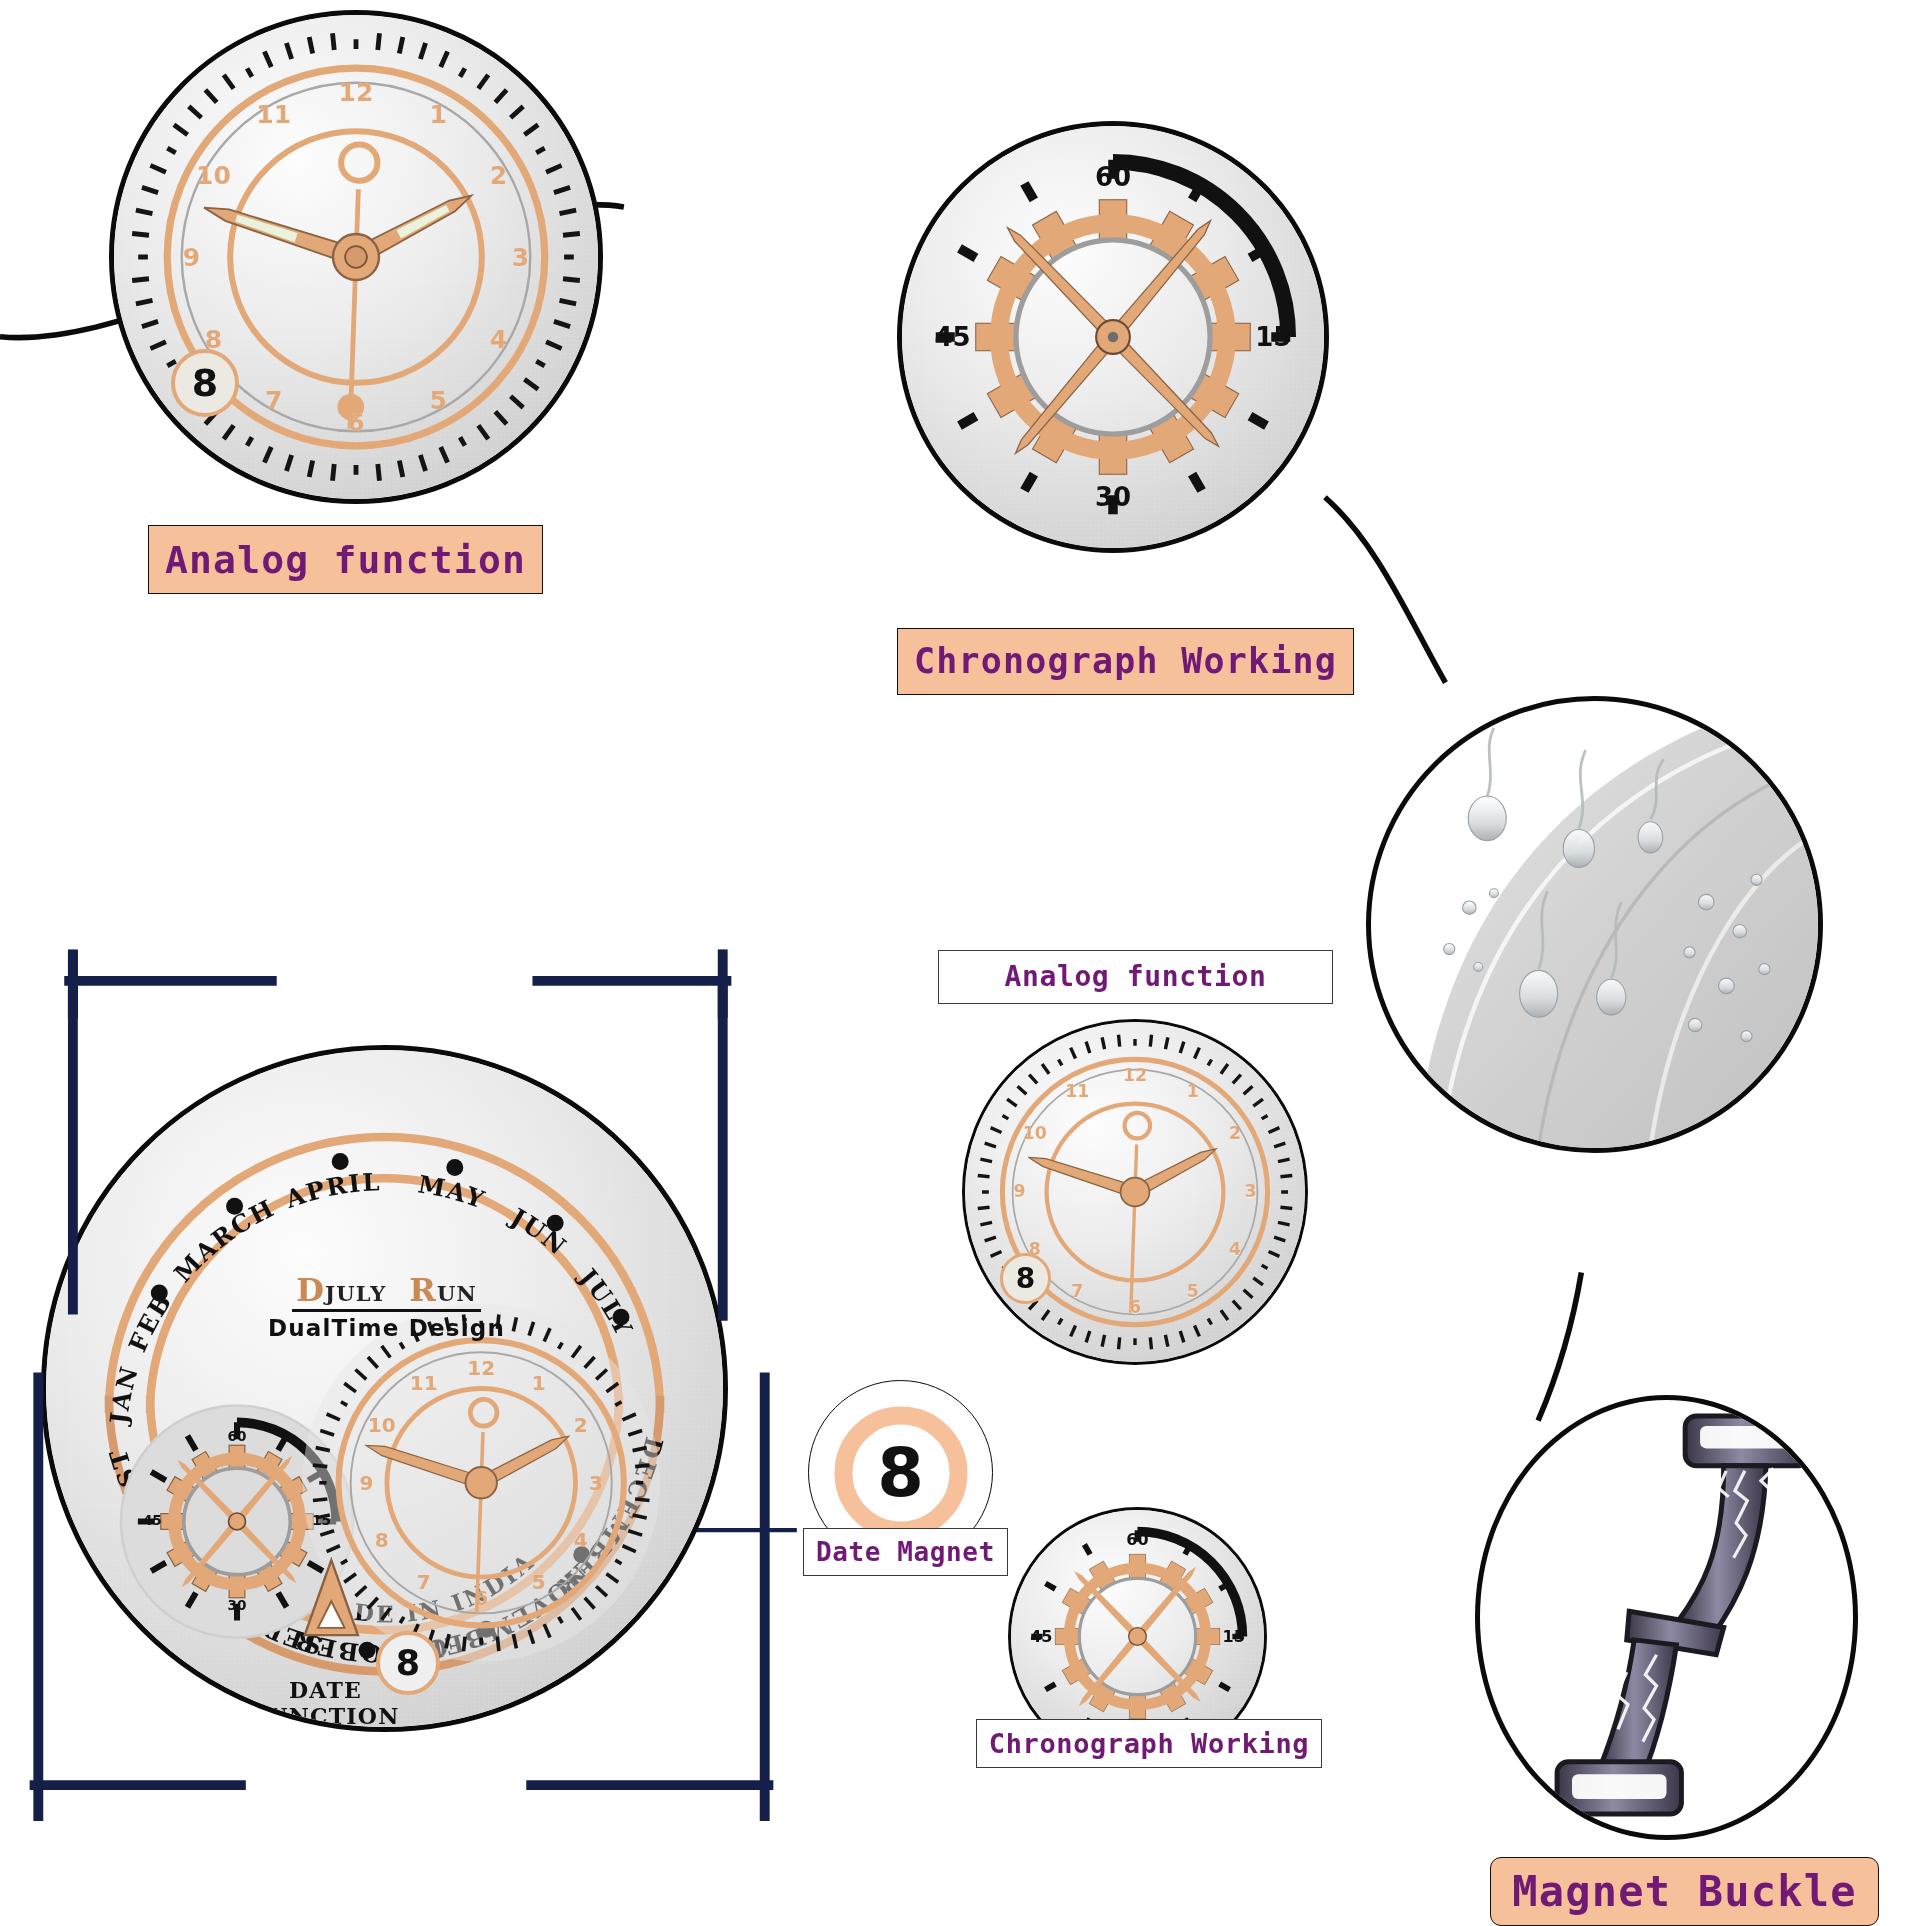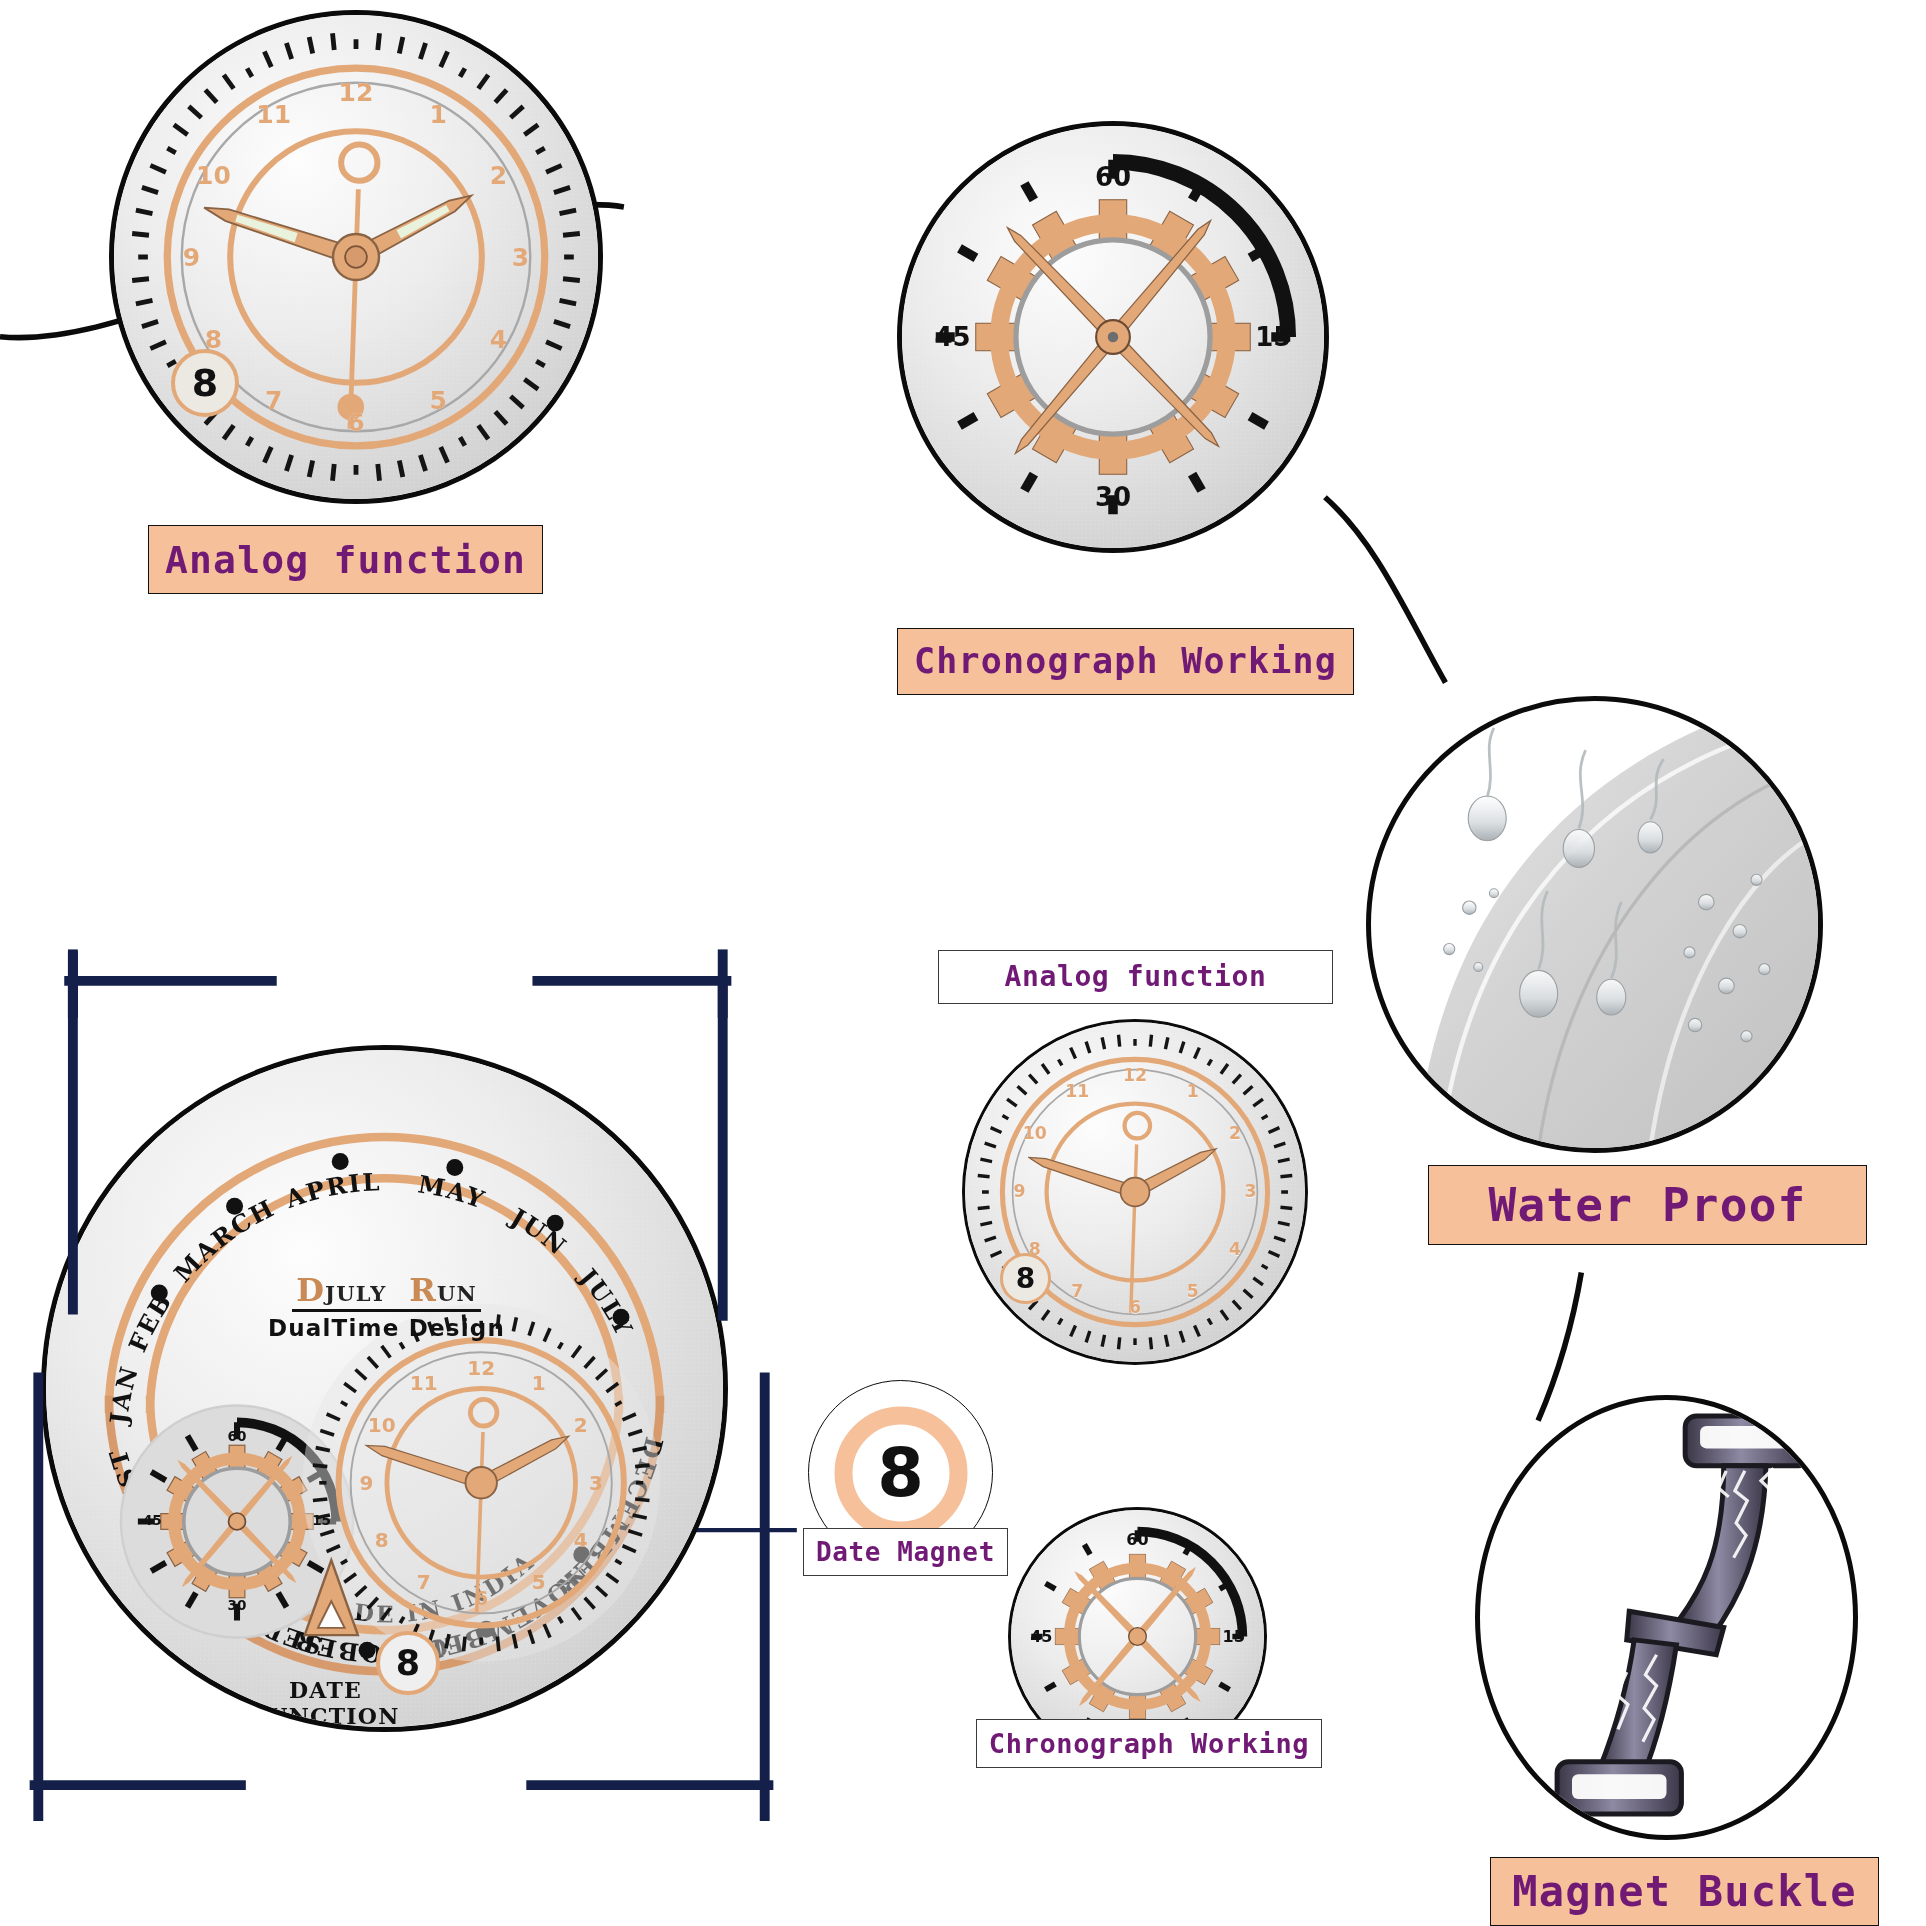--- a/index.html
+++ b/index.html
@@ -289,23 +289,20 @@
       <g stroke="#b4babd" stroke-width="2.5" fill="none" opacity=".9">
         <path d="M104,86 C112,62 100,44 110,24"></path>
         <path d="M186,114 C196,88 180,70 192,44"></path>
         <path d="M250,106 C262,86 248,70 262,52"></path>
         <path d="M150,240 C160,214 146,196 158,170"></path>
         <path d="M215,248 C226,224 212,206 224,180"></path>
       </g>
     </svg>
   </div>
 
-  <div class="chip peach" style="left:1428px;top:1165px;width:439px;height:80px;font-size:46px;">
-    <span>Water Proof</span>
-  </div>
 
   <div class="circ ring" style="left:1475px;top:1395px;width:383px;height:445px;">
     <svg viewBox="0 0 300 340" style="position:absolute;inset:0;width:100%;height:100%">
       <defs>
         <linearGradient id="bk" x1="0" y1="0" x2="1" y2="0">
           <stop offset="0%" stop-color="#3b3646"></stop>
             <stop offset="45%" stop-color="#8e8aa4"></stop>
           <stop offset="100%" stop-color="#3c3748"></stop>
         </linearGradient>
       </defs>
@@ -323,21 +320,21 @@
       <g stroke="#ffffff" stroke-width="2.6" fill="none" opacity=".9">
         <path d="M213,52 l-8,16 l10,8 l-9,18 l8,10 l-10,18"></path>
         <path d="M236,50 l-10,10 l8,8"></path>
         <path d="M142,200 l-9,16 l9,9 l-10,18 l8,9 l-9,18"></path>
         <path d="M118,214 l-8,18 l9,8 l-8,20"></path>
         <path d="M198,52 l-6,14 l8,7"></path>
       </g>
     </svg>
   </div>
 
-  <div class="chip peach" style="left:1490px;top:1857px;width:389px;height:69px;font-size:42px;">
+  <div class="chip peach" style="left:1490px;top:1857px;width:389px;height:69px;font-size:42px;border-radius:11px;">
     <span>Magnet Buckle</span>
   </div>
 
   <div class="chip white" style="left:938px;top:950px;width:395px;height:54px;font-size:28px;">
     <span>Analog function</span>
   </div>
 
   <div class="circ thin" style="left:962px;top:1019px;width:346px;height:346px;">
     <div class="dialface"></div>
     <svg viewBox="0 0 400 400" style="position:absolute;inset:0;width:100%;height:100%">

